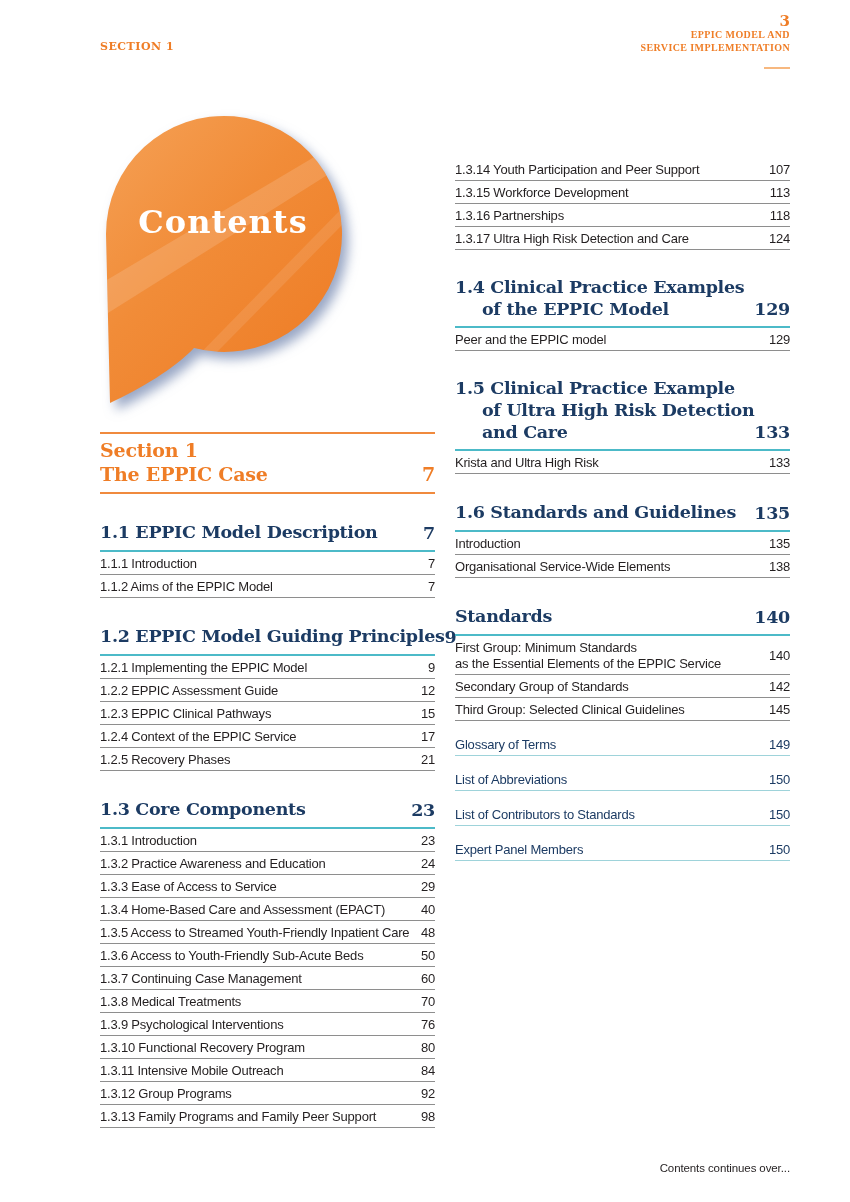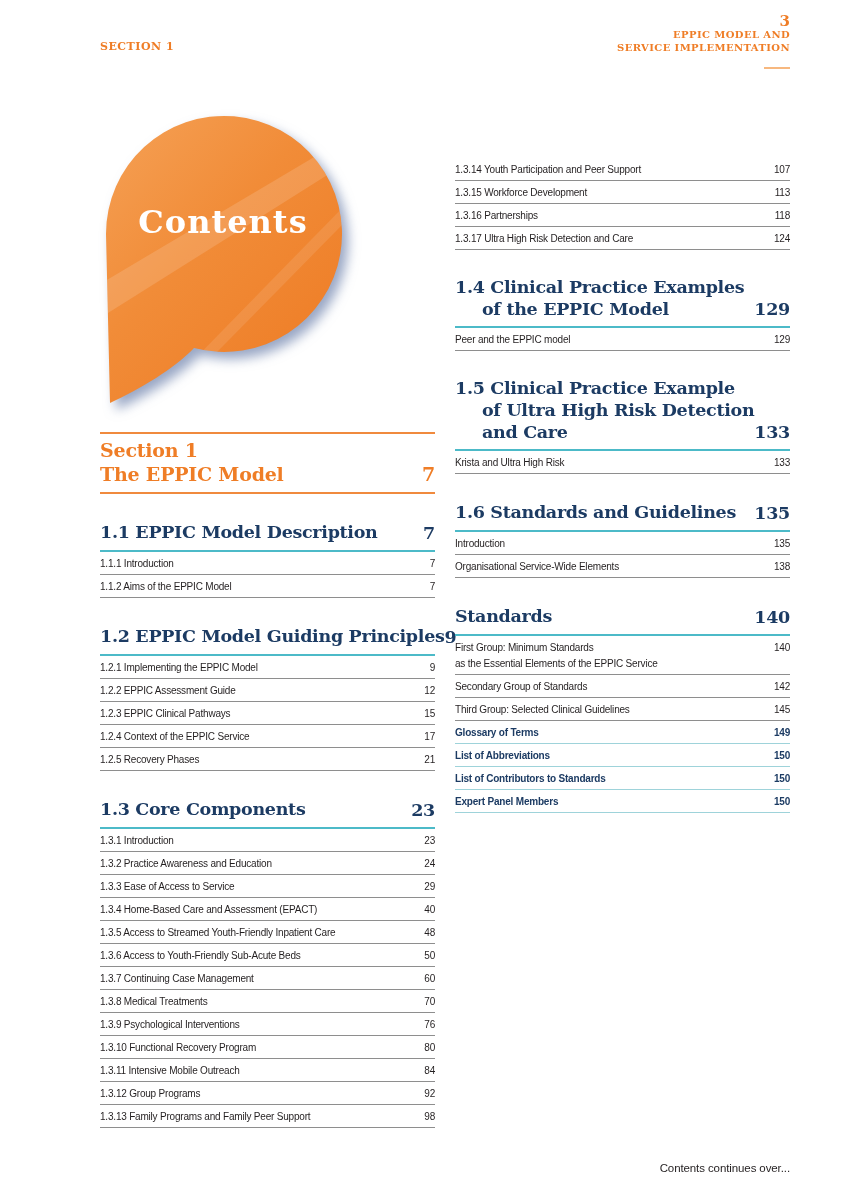--- a/index.html
+++ b/index.html
@@ -27,21 +27,21 @@
     font-weight:bold;font-size:11px;letter-spacing:.5px;
     color:var(--orange);
   }
   .hdr-right{
     position:absolute;right:60px;top:13px;
     text-align:right;color:var(--orange);
     font-family:"DejaVu Serif","Liberation Serif",serif;
     font-weight:bold;
   }
   .hdr-pagenum{font-size:15px;line-height:16px;}
-  .hdr-title{font-size:10px;line-height:12.5px;letter-spacing:.4px;}
+  .hdr-title{font-size:10px;line-height:12.5px;letter-spacing:.4px;font-family:Liberation Serif, serif;}
   .hdr-rule{display:inline-block;width:26px;height:2px;background:var(--orange-light);margin-top:3px;}
   
   .bubble-wrap{position:absolute;left:98px;top:107px;width:250px;height:310px;}
   .bubble-wrap svg{position:absolute;left:0;top:0;overflow:visible;}
   .bubble-title{
     position:absolute;left:0;top:96px;width:250px;
     text-align:center;color:#ffffff;
     font-family:"DejaVu Serif","Liberation Serif",serif;
     font-weight:bold;font-size:32px;letter-spacing:1px;
   }
@@ -69,30 +69,31 @@
     color:var(--navy);
     font-family:"DejaVu Serif","Liberation Serif",serif;
     font-weight:bold;font-size:17.5px;letter-spacing:-.3px;margin-top:20px;
   }
   .group-heading .hline{line-height:22px;white-space:nowrap;}
   .group-heading.single .hline{line-height:24px;}
   .group-heading .hline.cont{padding-left:27px;}
   .group-heading .hpage{line-height:22px;}
   
   .entry{
-    display:flex;justify-content:space-between;align-items:flex-start;
+    display:flex;justify-content:space-between;align-items:center;
     border-bottom:1.5px solid var(--gray-rule);
     padding:4px 0 2px;
     color:var(--ink);
-    font-size:10px;line-height:16px;letter-spacing:-.2px;
+    font-size:13px;line-height:16px;letter-spacing:-.2px;
   }
   .entry .eline{white-space:nowrap;}
   .entry.emphasis{
-    font-weight:bold;color:var(--navy);
+    font-weight:normal;color:var(--navy);
     border-bottom-color:var(--teal-light);
+    margin-top:12px;
   }
   
   .footer-note{
     position:absolute;right:60px;top:1126px;
     font-size:11.5px;color:var(--ink);letter-spacing:-.1px;margin-top:36px;
   }
 </style>
 </head>
 <body>
 
@@ -127,21 +128,21 @@
     <div class="bubble-title">Contents</div>
   </div>
 
   <div id="col-left" class="col">
       <div class="toc-group">
         <div class="banner">
           <div class="banner-row">
             <span>Section 1</span>
           </div>
           <div class="banner-row">
-            <span>The EPPIC Model</span>
+            <span>The EPPIC Case</span>
             <span>7</span>
           </div>
         </div>
       </div>
       <div class="toc-group">
         <div class="group-heading single">
           <div class="hlines">
             <div class="hline">1.1 EPPIC Model Description</div>
           </div>
           <span class="hpage">7</span>

